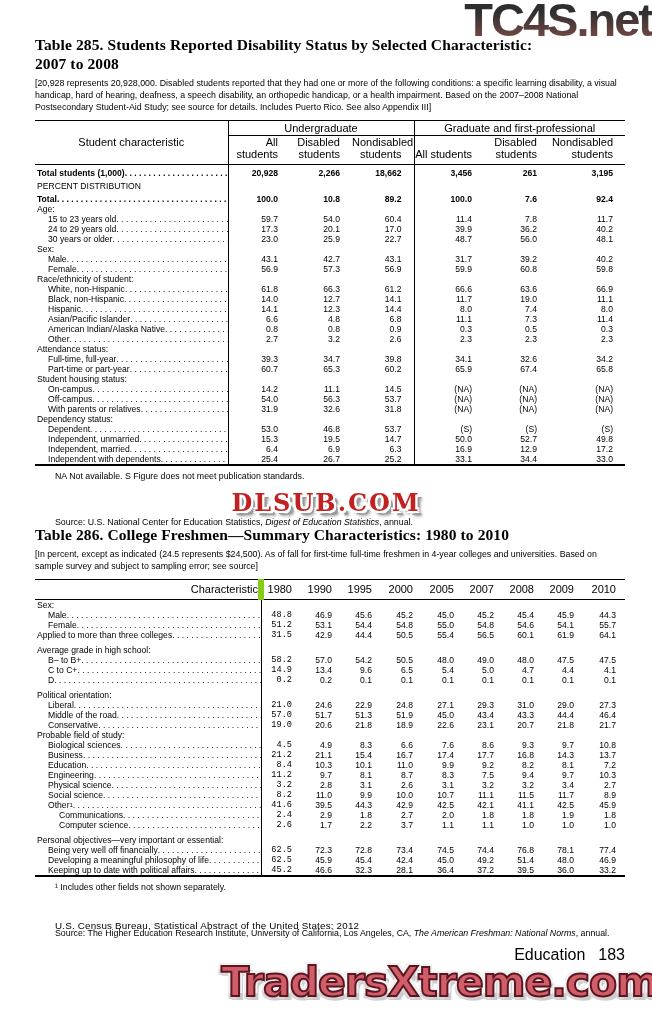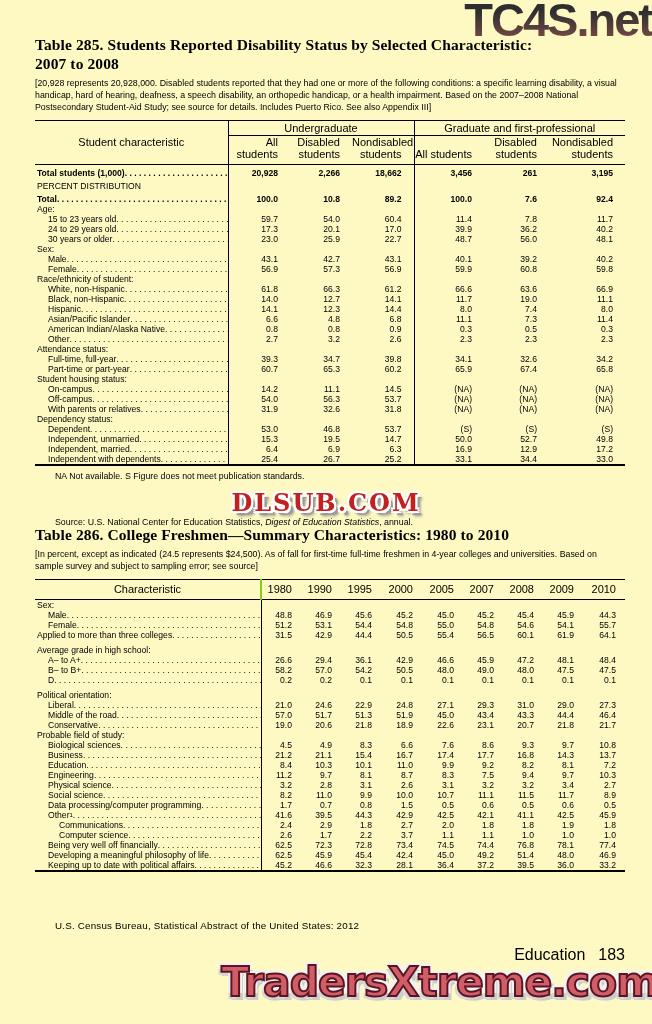--- a/index.html
+++ b/index.html
@@ -1,18 +1,18 @@
 <!DOCTYPE html>
 <html><head>
 <meta charset="utf-8">
 <style>
   * { margin:0; padding:0; box-sizing:border-box; }
   html,body { background:#e8e8e8; }
   .page {
-    position:relative; width:652px; height:1024px; background:#fef9c3;
+    position:relative; width:652px; height:1024px; background:#ffffff;
     font-family:"Liberation Sans", sans-serif; color:#000; overflow:hidden;
     margin:0 auto;
   }
 
   
   .wm-top{
     position:absolute; top:-8px; right:0; z-index:5;
     font-family:"Liberation Sans", sans-serif; font-weight:bold;
     font-size:47px; letter-spacing:-2px;
     background:linear-gradient(#2e2e30 35%, #6d4743 80%, #7c524d 100%);
@@ -63,23 +63,23 @@
                     padding:0 12px 3px 0; line-height:1.15; }
   .t285 th.char-h{ border-right:1px solid #000; text-align:center; vertical-align:middle;
                    border-bottom:1px solid #000; }
   .t285 thead tr.subs th{ border-bottom:1px solid #000; }
   .t285 tr.groups th.g2{ border-left:1px solid #000; }
   .t285 tr.subs th.s4{ border-left:1px solid #000; }
   .t285 tbody td:nth-child(2){ border-left:1px solid #000; }
   .t285 tbody td:nth-child(5){ border-left:1px solid #000; }
 
   .t286 thead th{ height:20px; vertical-align:middle; border-bottom:1px solid #000; }
-  .t286 th.char-h{ border-right:2px solid #84cc16; text-align:center; }
+  .t286 th.char-h{ border-right:6px solid #84cc16; text-align:right; }
   .t286 thead th.yr{ text-align:right; padding-right:9px; }
-  .t286 tbody td:nth-child(2){ border-left:1px solid #000; }
+  .t286 tbody td:nth-child(2){ border-left:1px solid #000;font-family:Liberation Mono, monospace; }
 
   tbody td{ font-size:8.6px; padding:0; vertical-align:bottom; }
   .t285 tbody td{ height:10px; }
   .t286 tbody td{ height:9.6px; }
   td.num{ text-align:right; padding-right:12px; white-space:nowrap; }
   .t286 td.num{ padding-right:9px; }
   td.char{ overflow:hidden; }
   .cellflex{ display:flex; align-items:center; overflow:hidden; }
   .lbl{ white-space:nowrap; }
   .dots{ flex:1; overflow:hidden; white-space:nowrap; color:#000; }
@@ -240,21 +240,21 @@
           <tr class="r-data">
             <td class="char ind1">
               <div class="cellflex">
                 <span class="lbl">Male</span>
                 <span class="dots"></span>
               </div>
             </td>
             <td class="num">43.1</td>
             <td class="num">42.7</td>
             <td class="num">43.1</td>
-            <td class="num">40.1</td>
+            <td class="num">31.7</td>
             <td class="num">39.2</td>
             <td class="num">40.2</td>
           </tr>
           <tr class="r-data">
             <td class="char ind1">
               <div class="cellflex">
                 <span class="lbl">Female</span>
                 <span class="dots"></span>
               </div>
             </td>
@@ -649,54 +649,54 @@
             <td class="num"></td>
             <td class="num"></td>
             <td class="num"></td>
             <td class="num"></td>
             <td class="num"></td>
             <td class="num"></td>
           </tr>
           <tr class="r-data">
             <td class="char ind1">
               <div class="cellflex">
-                <span class="lbl">A– to A+</span>
-                <span class="dots"></span>
-              </div>
-            </td>
-            <td class="num">26.6</td>
-            <td class="num">29.4</td>
-            <td class="num">36.1</td>
-            <td class="num">42.9</td>
-            <td class="num">46.6</td>
-            <td class="num">45.9</td>
-            <td class="num">47.2</td>
-            <td class="num">48.1</td>
-            <td class="num">48.4</td>
-          </tr>
-          <tr class="r-data">
-            <td class="char ind1">
-              <div class="cellflex">
                 <span class="lbl">B– to B+</span>
                 <span class="dots"></span>
               </div>
             </td>
             <td class="num">58.2</td>
             <td class="num">57.0</td>
             <td class="num">54.2</td>
             <td class="num">50.5</td>
             <td class="num">48.0</td>
             <td class="num">49.0</td>
             <td class="num">48.0</td>
             <td class="num">47.5</td>
             <td class="num">47.5</td>
           </tr>
           <tr class="r-data">
             <td class="char ind1">
               <div class="cellflex">
+                <span class="lbl">C to C+</span>
+                <span class="dots"></span>
+              </div>
+            </td>
+            <td class="num">14.9</td>
+            <td class="num">13.4</td>
+            <td class="num">9.6</td>
+            <td class="num">6.5</td>
+            <td class="num">5.4</td>
+            <td class="num">5.0</td>
+            <td class="num">4.7</td>
+            <td class="num">4.4</td>
+            <td class="num">4.1</td>
+          </tr>
+          <tr class="r-data">
+            <td class="char ind1">
+              <div class="cellflex">
                 <span class="lbl">D</span>
                 <span class="dots"></span>
               </div>
             </td>
             <td class="num">0.2</td>
             <td class="num">0.2</td>
             <td class="num">0.1</td>
             <td class="num">0.1</td>
             <td class="num">0.1</td>
             <td class="num">0.1</td>
@@ -885,37 +885,20 @@
             <td class="num">10.0</td>
             <td class="num">10.7</td>
             <td class="num">11.1</td>
             <td class="num">11.5</td>
             <td class="num">11.7</td>
             <td class="num">8.9</td>
           </tr>
           <tr class="r-data">
             <td class="char ind1">
               <div class="cellflex">
-                <span class="lbl">Data processing/computer programming</span>
-                <span class="dots"></span>
-              </div>
-            </td>
-            <td class="num">1.7</td>
-            <td class="num">0.7</td>
-            <td class="num">0.8</td>
-            <td class="num">1.5</td>
-            <td class="num">0.5</td>
-            <td class="num">0.6</td>
-            <td class="num">0.5</td>
-            <td class="num">0.6</td>
-            <td class="num">0.5</td>
-          </tr>
-          <tr class="r-data">
-            <td class="char ind1">
-              <div class="cellflex">
                 <span class="lbl">Other</span>
                 <sup>1</sup>
                 <span class="dots"></span>
               </div>
             </td>
             <td class="num">41.6</td>
             <td class="num">39.5</td>
             <td class="num">44.3</td>
             <td class="num">42.9</td>
             <td class="num">42.5</td>
@@ -951,20 +934,36 @@
             <td class="num">2.6</td>
             <td class="num">1.7</td>
             <td class="num">2.2</td>
             <td class="num">3.7</td>
             <td class="num">1.1</td>
             <td class="num">1.1</td>
             <td class="num">1.0</td>
             <td class="num">1.0</td>
             <td class="num">1.0</td>
           </tr>
+          <tr class="r-section gap">
+            <td class="char ind0">
+              <div class="cellflex">
+                <span class="lbl">Personal objectives—very important or essential:</span>
+              </div>
+            </td>
+            <td class="num"></td>
+            <td class="num"></td>
+            <td class="num"></td>
+            <td class="num"></td>
+            <td class="num"></td>
+            <td class="num"></td>
+            <td class="num"></td>
+            <td class="num"></td>
+            <td class="num"></td>
+          </tr>
           <tr class="r-data">
             <td class="char ind1">
               <div class="cellflex">
                 <span class="lbl">Being very well off financially</span>
                 <span class="dots"></span>
               </div>
             </td>
             <td class="num">62.5</td>
             <td class="num">72.3</td>
             <td class="num">72.8</td>
@@ -1005,20 +1004,24 @@
             <td class="num">28.1</td>
             <td class="num">36.4</td>
             <td class="num">37.2</td>
             <td class="num">39.5</td>
             <td class="num">36.0</td>
             <td class="num">33.2</td>
           </tr>
         </tbody>
     </table>
 
+    <div class="footnotes">
+      <p>¹ Includes other fields not shown separately.</p>
+      <p class="src"><span>Source: The Higher Education Research Institute, University of California, Los Angeles, CA, </span><i>The American Freshman: National Norms</i><span>, annual.</span></p>
+    </div>
   </div>
 
   <div class="pagenum"><span>Education</span><span class="pn">183</span></div>
   <div class="census">U.S. Census Bureau, Statistical Abstract of the United States: 2012</div>
 
   <div class="wm-bottom">TradersXtreme.com</div>
 
 </div>
 
 </body></html>

